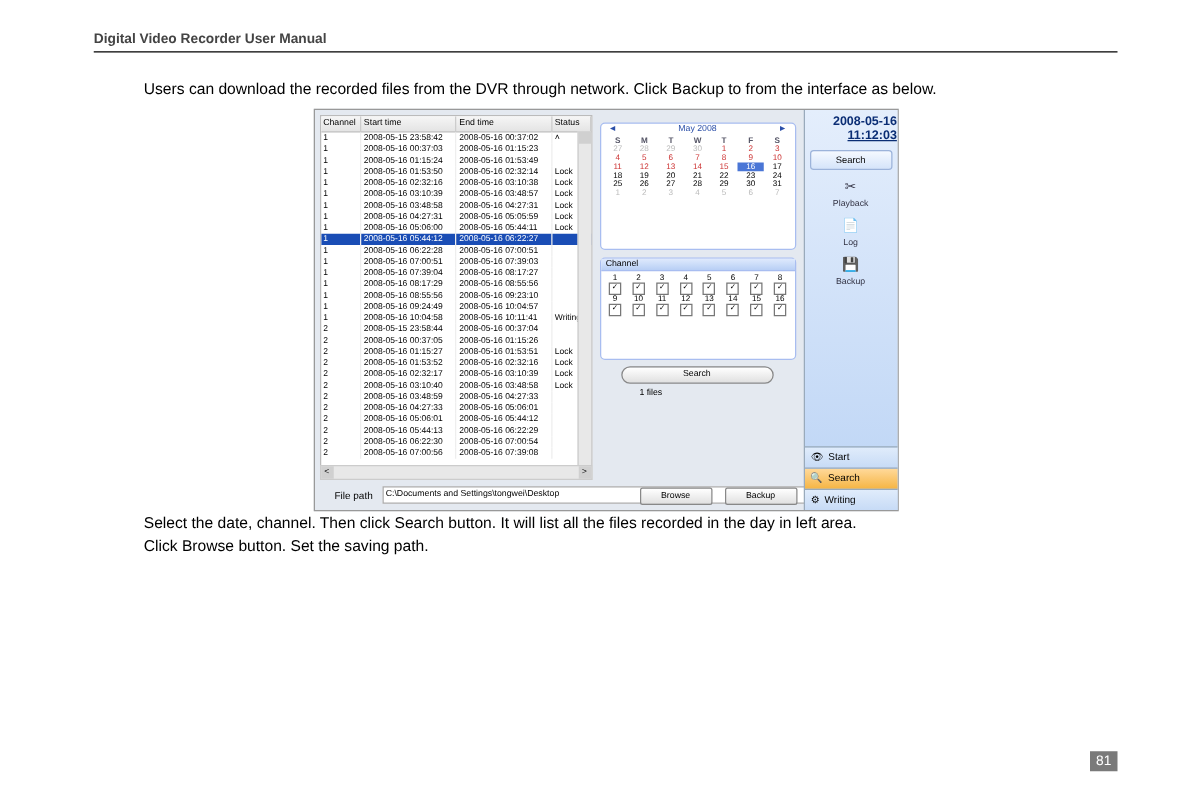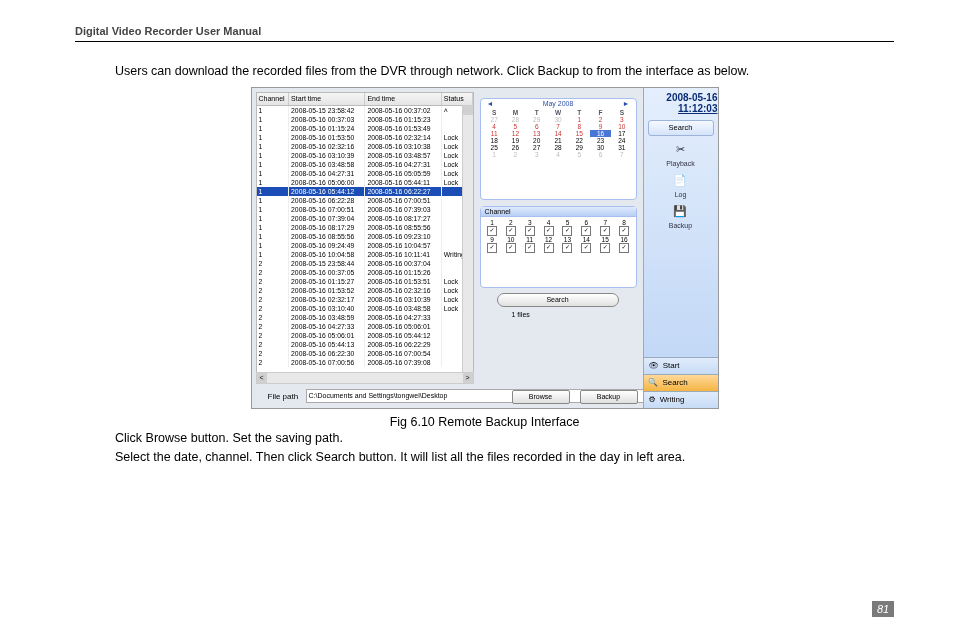--- a/index.html
+++ b/index.html
@@ -48,21 +48,21 @@
   .side-time .t{font-size:10px;text-decoration:underline;}
   .side-btn{margin:2px 4px;height:14px;background:linear-gradient(#f5f9ff,#d5e4fa);border:1px solid #9cb3da;border-radius:3px;font-size:7.5px;text-align:center;line-height:14px;}
   .side-ico{display:flex;flex-direction:column;align-items:center;margin:5px 0;font-size:7px;color:#334;}
   .side-ico .ic{width:18px;height:18px;border-radius:3px;margin-bottom:1px;display:flex;align-items:center;justify-content:center;font-size:11px;}
   .bottom-nav{position:absolute;left:0;right:0;bottom:0;}
   .nav-item{height:16px;border-top:1px solid #9ab;display:flex;align-items:center;padding:0 5px;font-size:8px;gap:4px;}
   .nav-item.live{background:linear-gradient(#e0ecfb,#c7dbf6);}
   .nav-item.search{background:linear-gradient(#ffd99a,#f5b544);}
   .nav-item.config{background:linear-gradient(#e0ecfb,#c7dbf6);}
   .figcap{text-align:center;font-size:12.5px;margin-top:6px;}
-  .pagenum{position:absolute;right:60px;bottom:20px;width:22px;height:16px;background:#7a7a7a;color:#fff;font-size:11px;text-align:center;line-height:16px;font-style:italic;}
+  .pagenum{position:absolute;right:60px;bottom:20px;width:22px;height:16px;background:#7a7a7a;color:#fff;font-size:11px;text-align:center;line-height:16px;}
 </style>
 </head>
 <body>
 
 <div class="page">
   <div class="hdr-title">Digital Video Recorder User Manual</div>
   <div class="rule"></div>
 
   <div style="height:12px"></div>
   <div class="para indent">Users can download the recorded files from the DVR through network. Click Backup to from the interface as below.</div>
@@ -429,18 +429,17 @@
           </div>
           <div class="nav-item config">
             <span>⚙</span>
             <span>Writing</span>
           </div>
         </div>
     </div>
 
   </div>
 
-  <div class="figcap">Fig 6.10    Remote Backup Interface</div>
+  <div class="para" style="margin-left:40px">Select the date, channel. Then click Search button. It will list all the files recorded in the day in left area.</div>
   <div class="para" style="margin-left:40px">Click Browse button. Set the saving path.</div>
-  <div class="para" style="margin-left:40px">Select the date, channel. Then click Search button. It will list all the files recorded in the day in left area.</div>
 
   <div class="pagenum">81</div>
 </div>
 
 </body></html>

